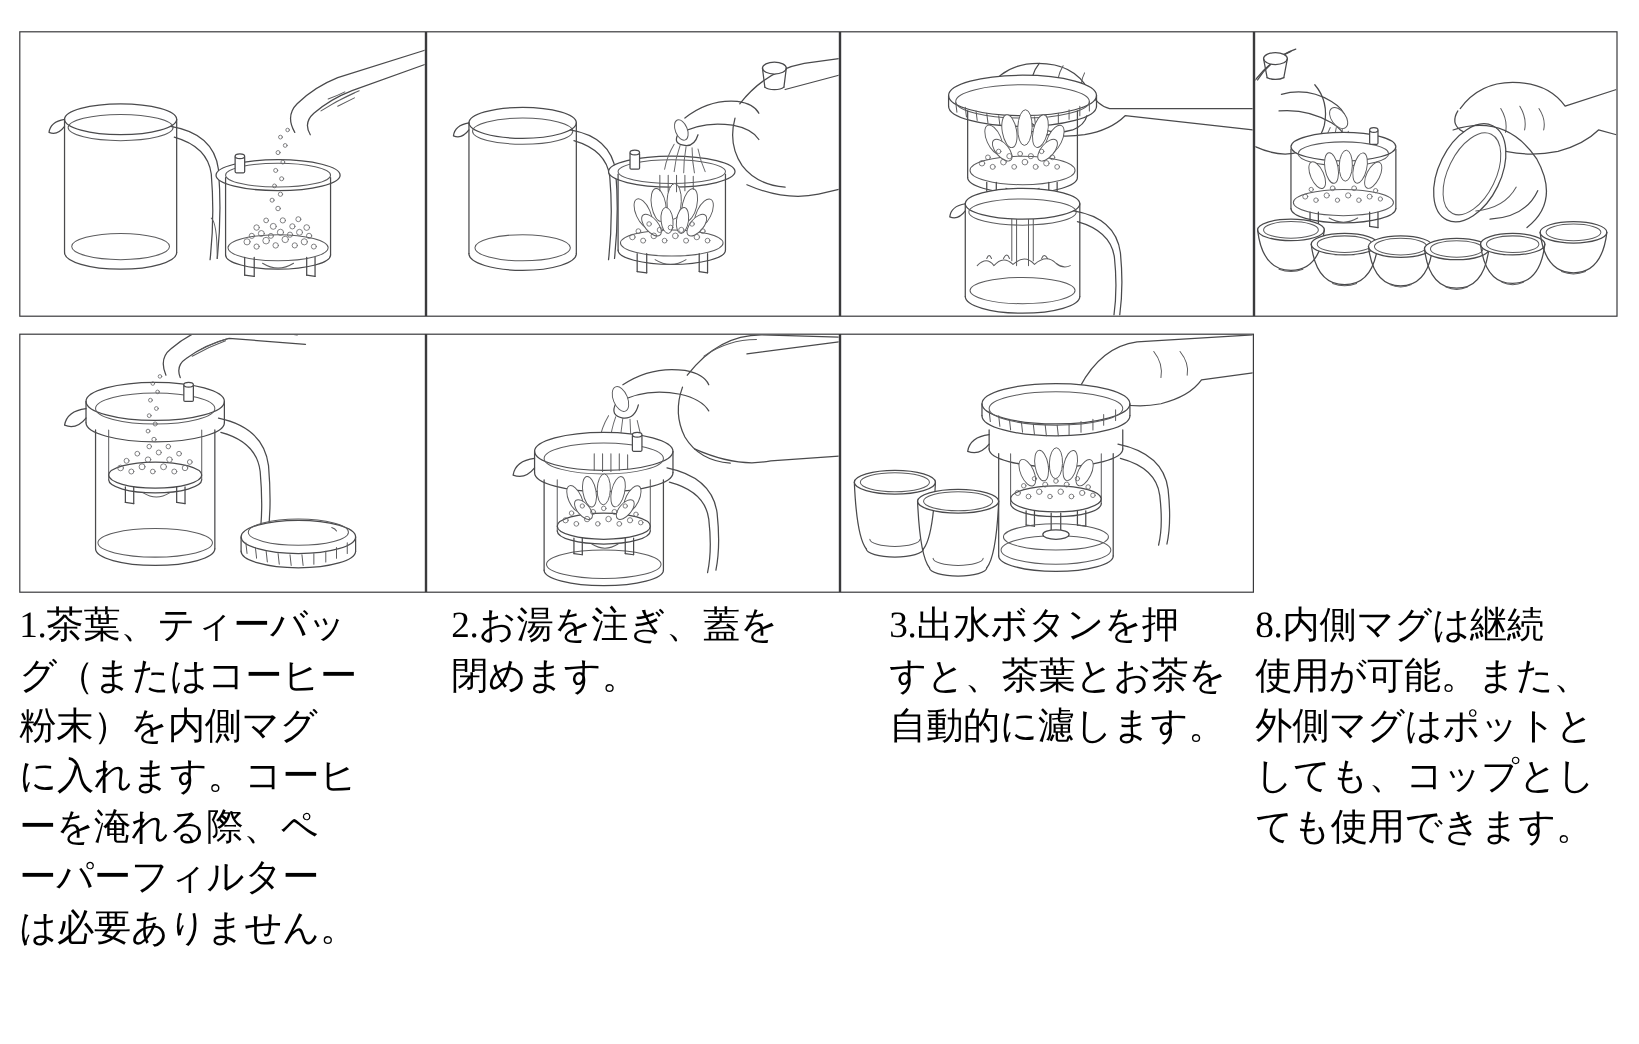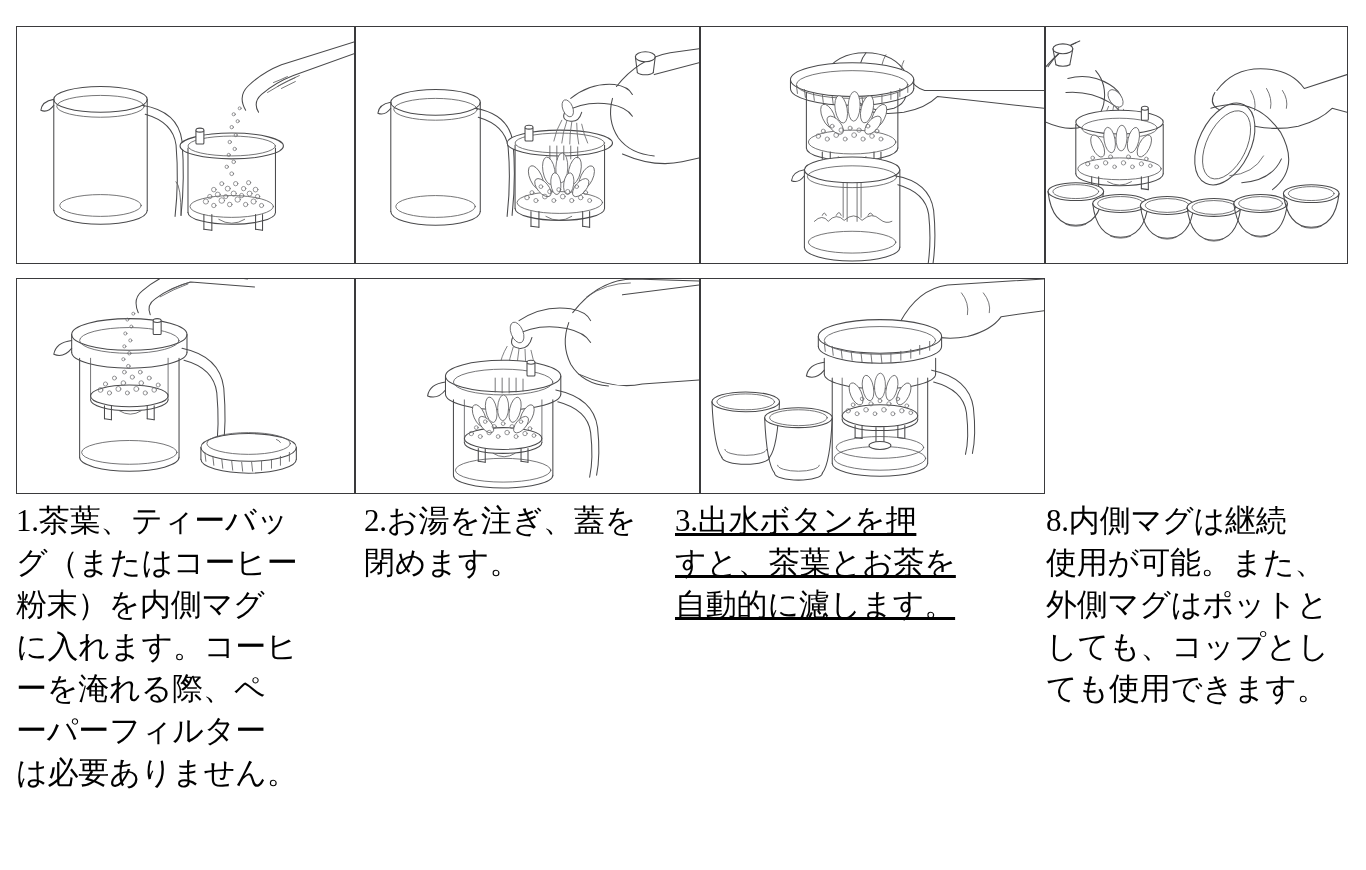--- a/index.html
+++ b/index.html
@@ -57,22 +57,22 @@
     top: 0;
     color: #000000;
     font-family: "Liberation Serif", "DejaVu Serif", serif;
     font-size: 31px;
     line-height: 42px;
     letter-spacing: -0.2px;
     white-space: pre-line;
     text-align: left;
   }
   .c1 { left: 16px;   width: 320px; }
-  .c2 { left: 364px;  width: 320px; }
-  .c3 { left: 675px;  width: 320px; text-decoration: underline; }
+  .c2 { left: 376px;  width: 320px; }
+  .c3 { left: 741px;  width: 320px; }
   .c4 { left: 1046px; width: 320px; }
 </style>
 </head>
 <body>
 
 <div id="page">
 
   <div id="panel-grid">
 
     <div class="panel p-r1 p-c1">

